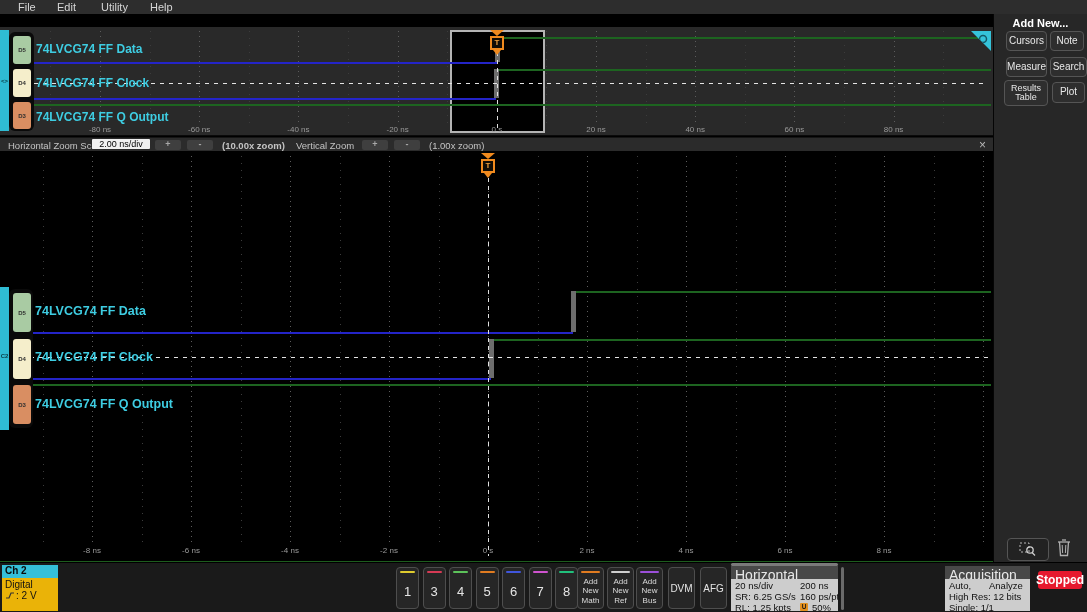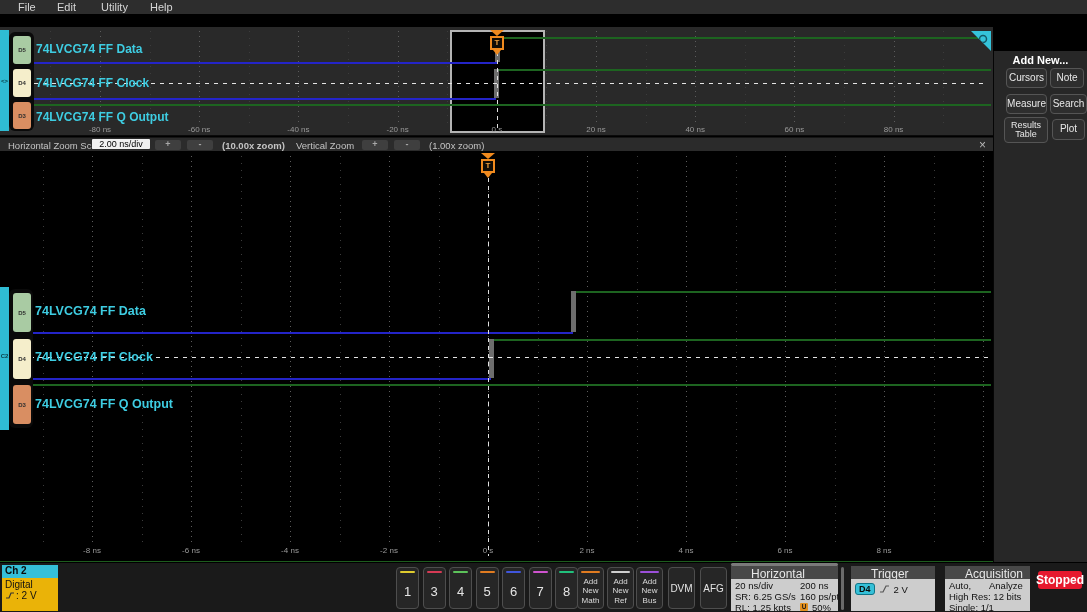--- a/index.html
+++ b/index.html
@@ -23,21 +23,21 @@
   .tflag .tri-top{width:0;height:0;border-left:7px solid transparent;border-right:7px solid transparent;border-top:6px solid #f08a1e;}
   .tflag .tbox{width:10px;height:10px;border:2px solid #f08a1e;background:#100c06;color:#f0a040;
                font-size:8px;font-weight:bold;text-align:center;line-height:10px;}
   .tflag .tri-bot{width:0;height:0;margin-left:3px;border-left:4px solid transparent;border-right:4px solid transparent;border-top:5px solid #f08a1e;}
   .zbtn{position:absolute;top:2px;width:26px;height:10px;background:#3f3f3f;border-radius:2px;color:#a8a8a8;
         font-size:9px;font-weight:bold;text-align:center;line-height:9px;}
   .zlabel{position:absolute;top:2px;font-size:9.5px;color:#c4c4c4;white-space:nowrap;}
   .side-btn{position:absolute;background:#2e2e2e;border:1px solid #555;border-radius:4px;color:#e8e8e8;
             font-size:10px;display:flex;align-items:center;justify-content:center;text-align:center;line-height:1.05;}
   .panel{position:absolute;height:45px;}
-  .panel .phead{height:12px;background:#484848;color:#e8e8e8;font-size:12px;padding:1px 0 0 20px;}
+  .panel .phead{height:12px;background:#484848;color:#e8e8e8;font-size:14px;padding:1px 0 0 4px;}
   .panel .pbody{position:absolute;left:0;right:0;top:13px;bottom:0;background:#cdcdcd;color:#111;
                 font-size:9.5px;overflow:hidden;}
   .prow{position:absolute;left:4px;right:0;white-space:nowrap;}
   .chbtn{position:absolute;top:4px;height:42px;background:#262626;border:1px solid #4e4e4e;border-radius:4px;box-sizing:border-box;}
   .chbtn .stripe{position:absolute;top:3px;left:3px;right:3px;height:2px;border-radius:1px;}
   .chbtn .num{position:absolute;inset:6px 0 0 0;display:flex;align-items:center;justify-content:center;
               color:#e4e4e4;font-size:13px;}
   .chbtn .multi{position:absolute;inset:7px 1px 1px 1px;display:flex;align-items:center;justify-content:center;
                 color:#dcdcdc;font-size:8px;text-align:center;line-height:1.15;}
   .gridline{position:absolute;width:1px;}
@@ -204,21 +204,21 @@
   <div class="ch-label" style="left:35px;top:304px;font-size:12.5px;">74LVCG74 FF Data</div>
   <div class="ch-label" style="left:35px;top:350px;font-size:12.5px;">74LVCG74 FF Clock</div>
   <div class="ch-label" style="left:35px;top:397px;font-size:12.5px;">74LVCG74 FF Q Output</div>
 
   <div class="abs" style="left:993px;top:281px;width:6px;height:24px;background:#1c1c1c;">
     <div style="position:absolute;left:1px;top:2px;width:4px;height:4px;background:#8d8d8d;"></div>
     <div style="position:absolute;left:1px;top:9px;width:4px;height:4px;background:#8d8d8d;"></div>
     <div style="position:absolute;left:1px;top:16px;width:4px;height:4px;background:#8d8d8d;"></div>
   </div>
 
-  <div class="abs" style="left:993px;top:14px;width:94px;height:548px;background:#272727;border-left:1px solid #050505;box-sizing:border-box;margin-top:37px;">
+  <div class="abs" style="left:993px;top:14px;width:94px;height:548px;background:#272727;border-left:1px solid #050505;box-sizing:border-box;">
     <div style="position:absolute;left:0;top:3px;width:100%;text-align:center;font-size:11px;font-weight:bold;color:#fff;">Add New...</div>
     <div class="side-btn" style="left:12px;top:17px;width:39px;height:18px;">Cursors</div>
     <div class="side-btn" style="left:56px;top:17px;width:32px;height:18px;">Note</div>
     <div class="side-btn" style="left:12px;top:43px;width:39px;height:18px;">Measure</div>
     <div class="side-btn" style="left:56px;top:43px;width:35px;height:18px;">Search</div>
     <div class="side-btn" style="left:10px;top:66px;width:42px;height:24px;font-size:9px;">Results Table</div>
     <div class="side-btn" style="left:58px;top:68px;width:31px;height:19px;">Plot</div>
 
     <div class="side-btn" style="left:13px;top:524px;width:40px;height:21px;background:#222;">
       <svg width="18" height="15">
@@ -318,32 +318,20 @@
           <span style="position:absolute;left:65px;">160 ps/pt (IT)</span>
         </div>
         <div class="prow" style="top:23px;">
           <span>RL: 1.25 kpts</span>
           <span style="position:absolute;left:65px;top:1px;width:8px;height:8px;background:#e39120;border-radius:1px;color:#1a1a1a;font-size:6.5px;font-weight:bold;text-align:center;line-height:8px;">U</span>
           <span style="position:absolute;left:77px;">50%</span>
         </div>
       </div>
     </div>
 
-    <div class="panel" style="left:851px;top:3px;width:84px;">
-      <div class="phead">Trigger</div>
-      <div class="pbody">
-        <div class="prow" style="top:4px;display:flex;align-items:center;gap:4px;">
-          <span style="background:#35c0d8;color:#0b0b0b;font-size:9px;font-weight:bold;border-radius:3px;padding:0 3px;border:1px solid #0e7488;">D4</span>
-          <svg width="11" height="10">
-            <path d="M1 8 L4 8 L7 2 L10 2" fill="none" stroke="#555" stroke-width="1.2"></path>
-          </svg>
-          <span>2 V</span>
-        </div>
-      </div>
-    </div>
 
     <div class="panel" style="left:945px;top:3px;width:85px;">
       <div class="phead">Acquisition</div>
       <div class="pbody">
         <div class="prow" style="top:1px;">
           <span>Auto,</span>
           <span style="position:absolute;left:40px;">Analyze</span>
         </div>
         <div class="prow" style="top:12px;">High Res: 12 bits</div>
         <div class="prow" style="top:23px;">Single: 1/1</div>

